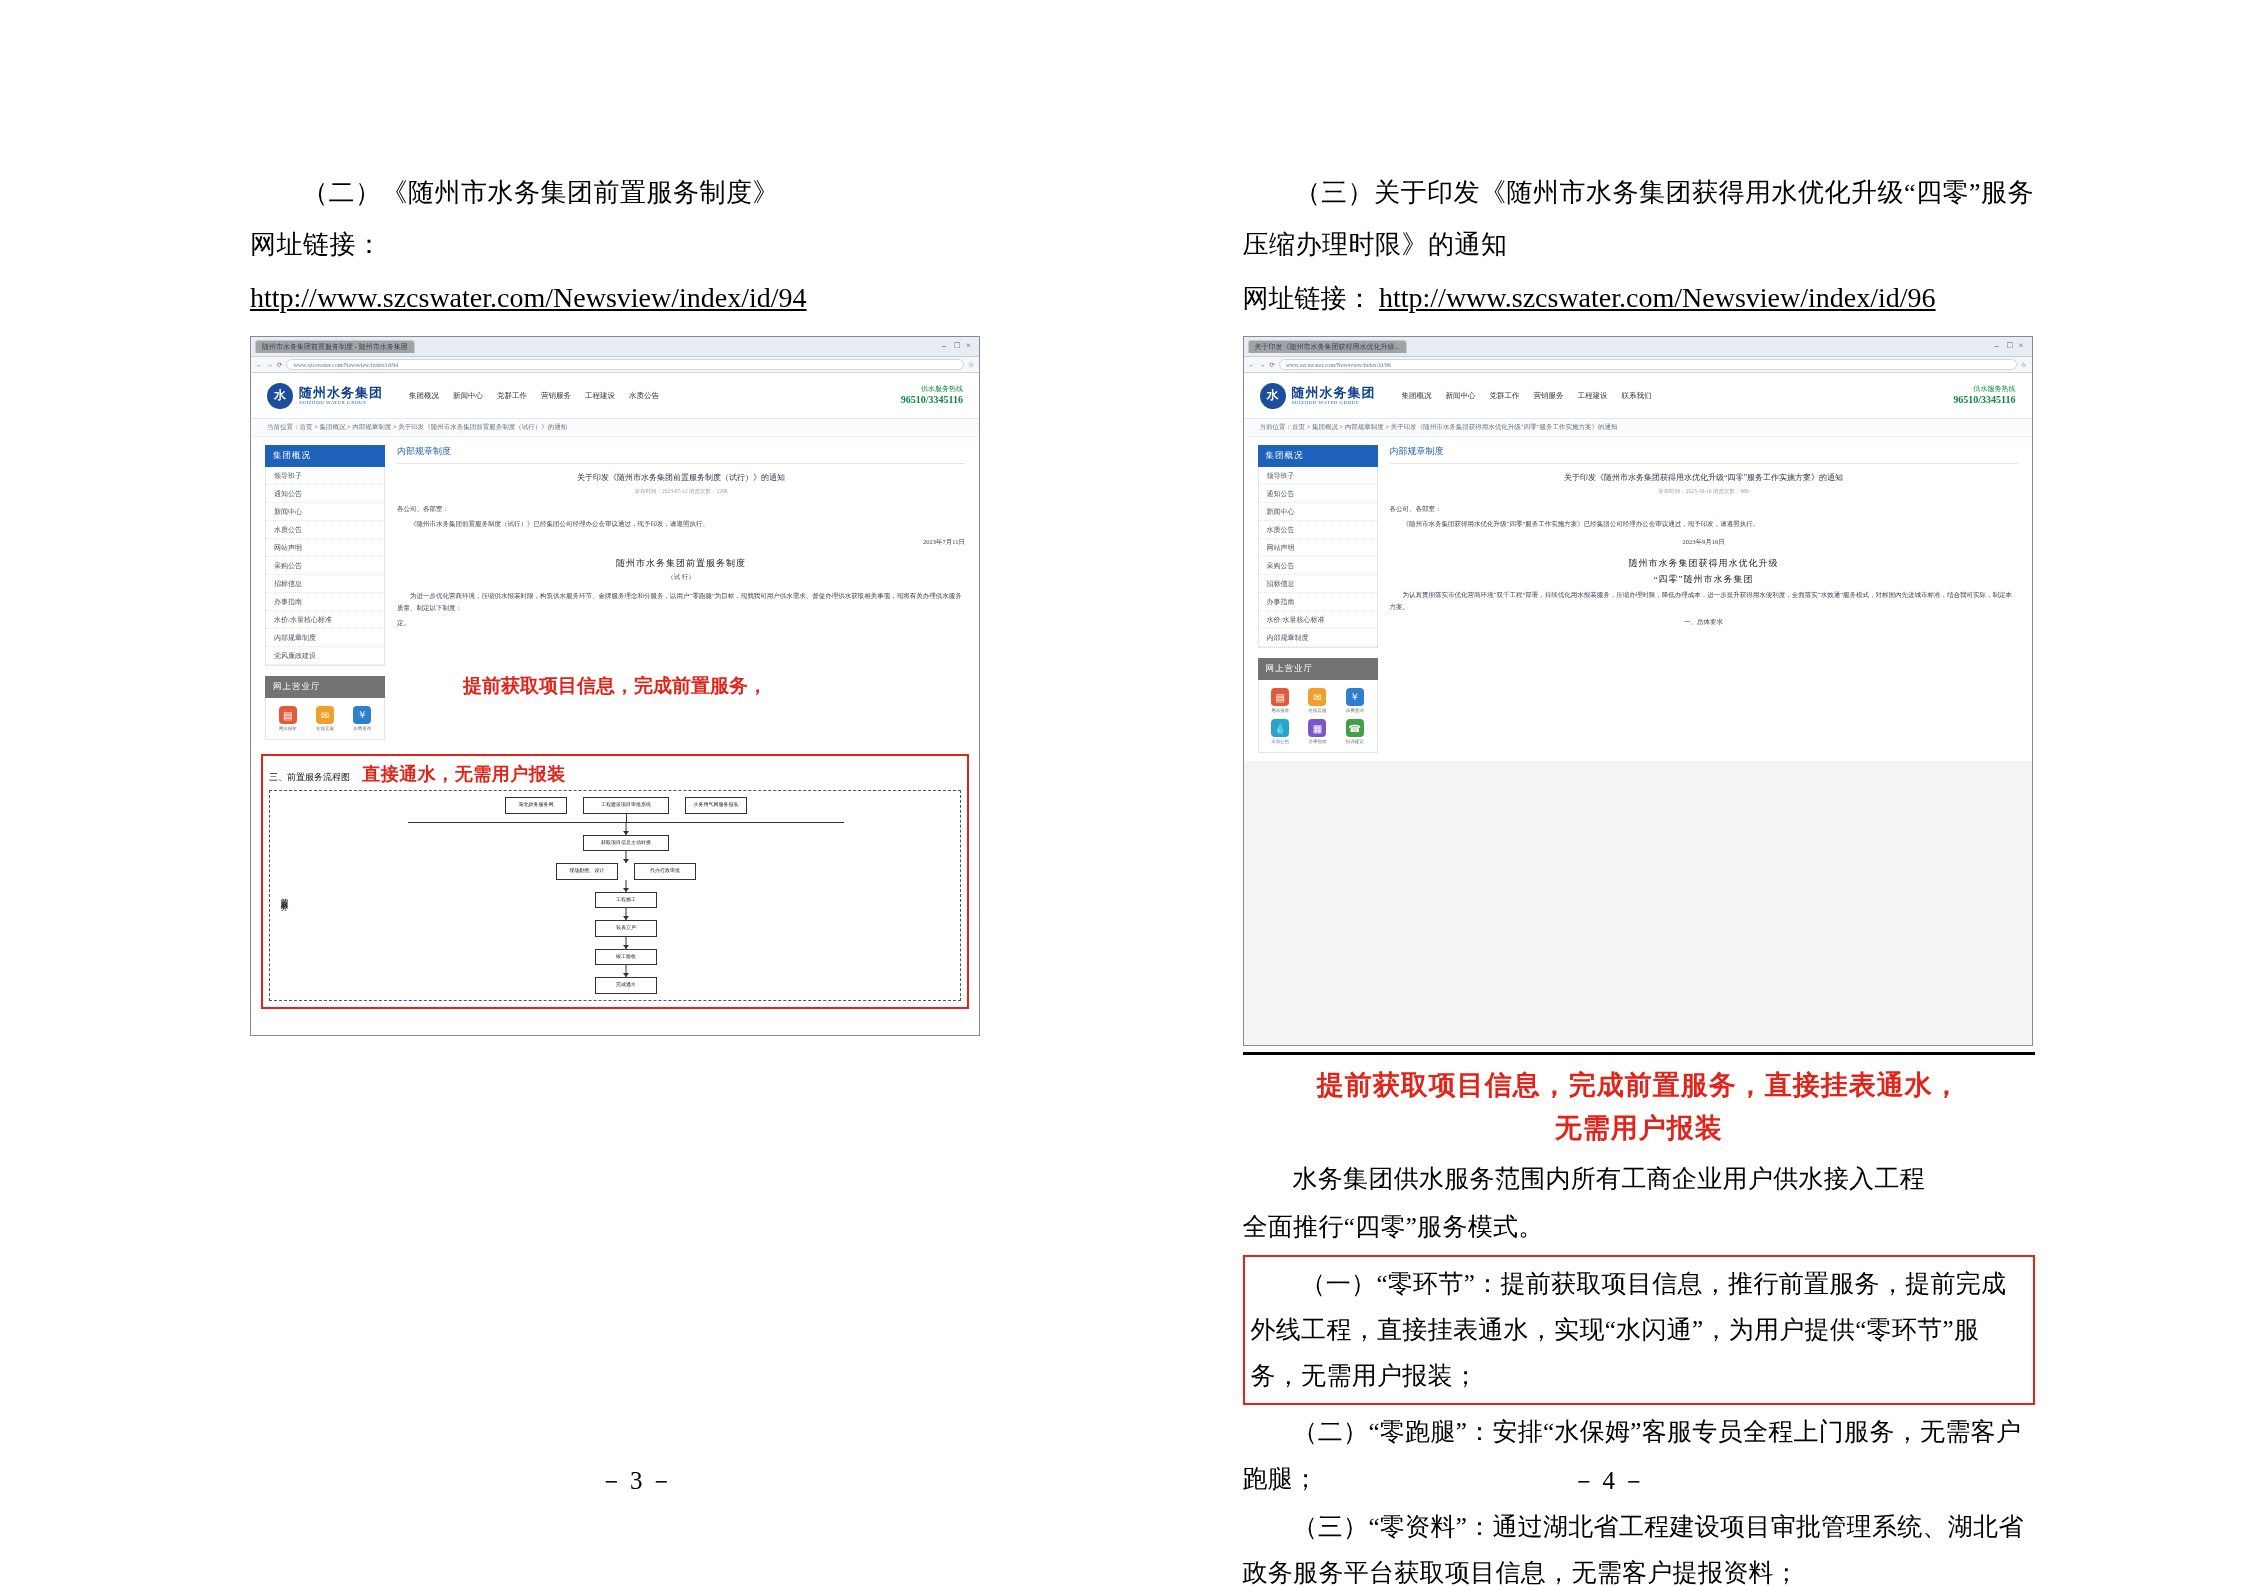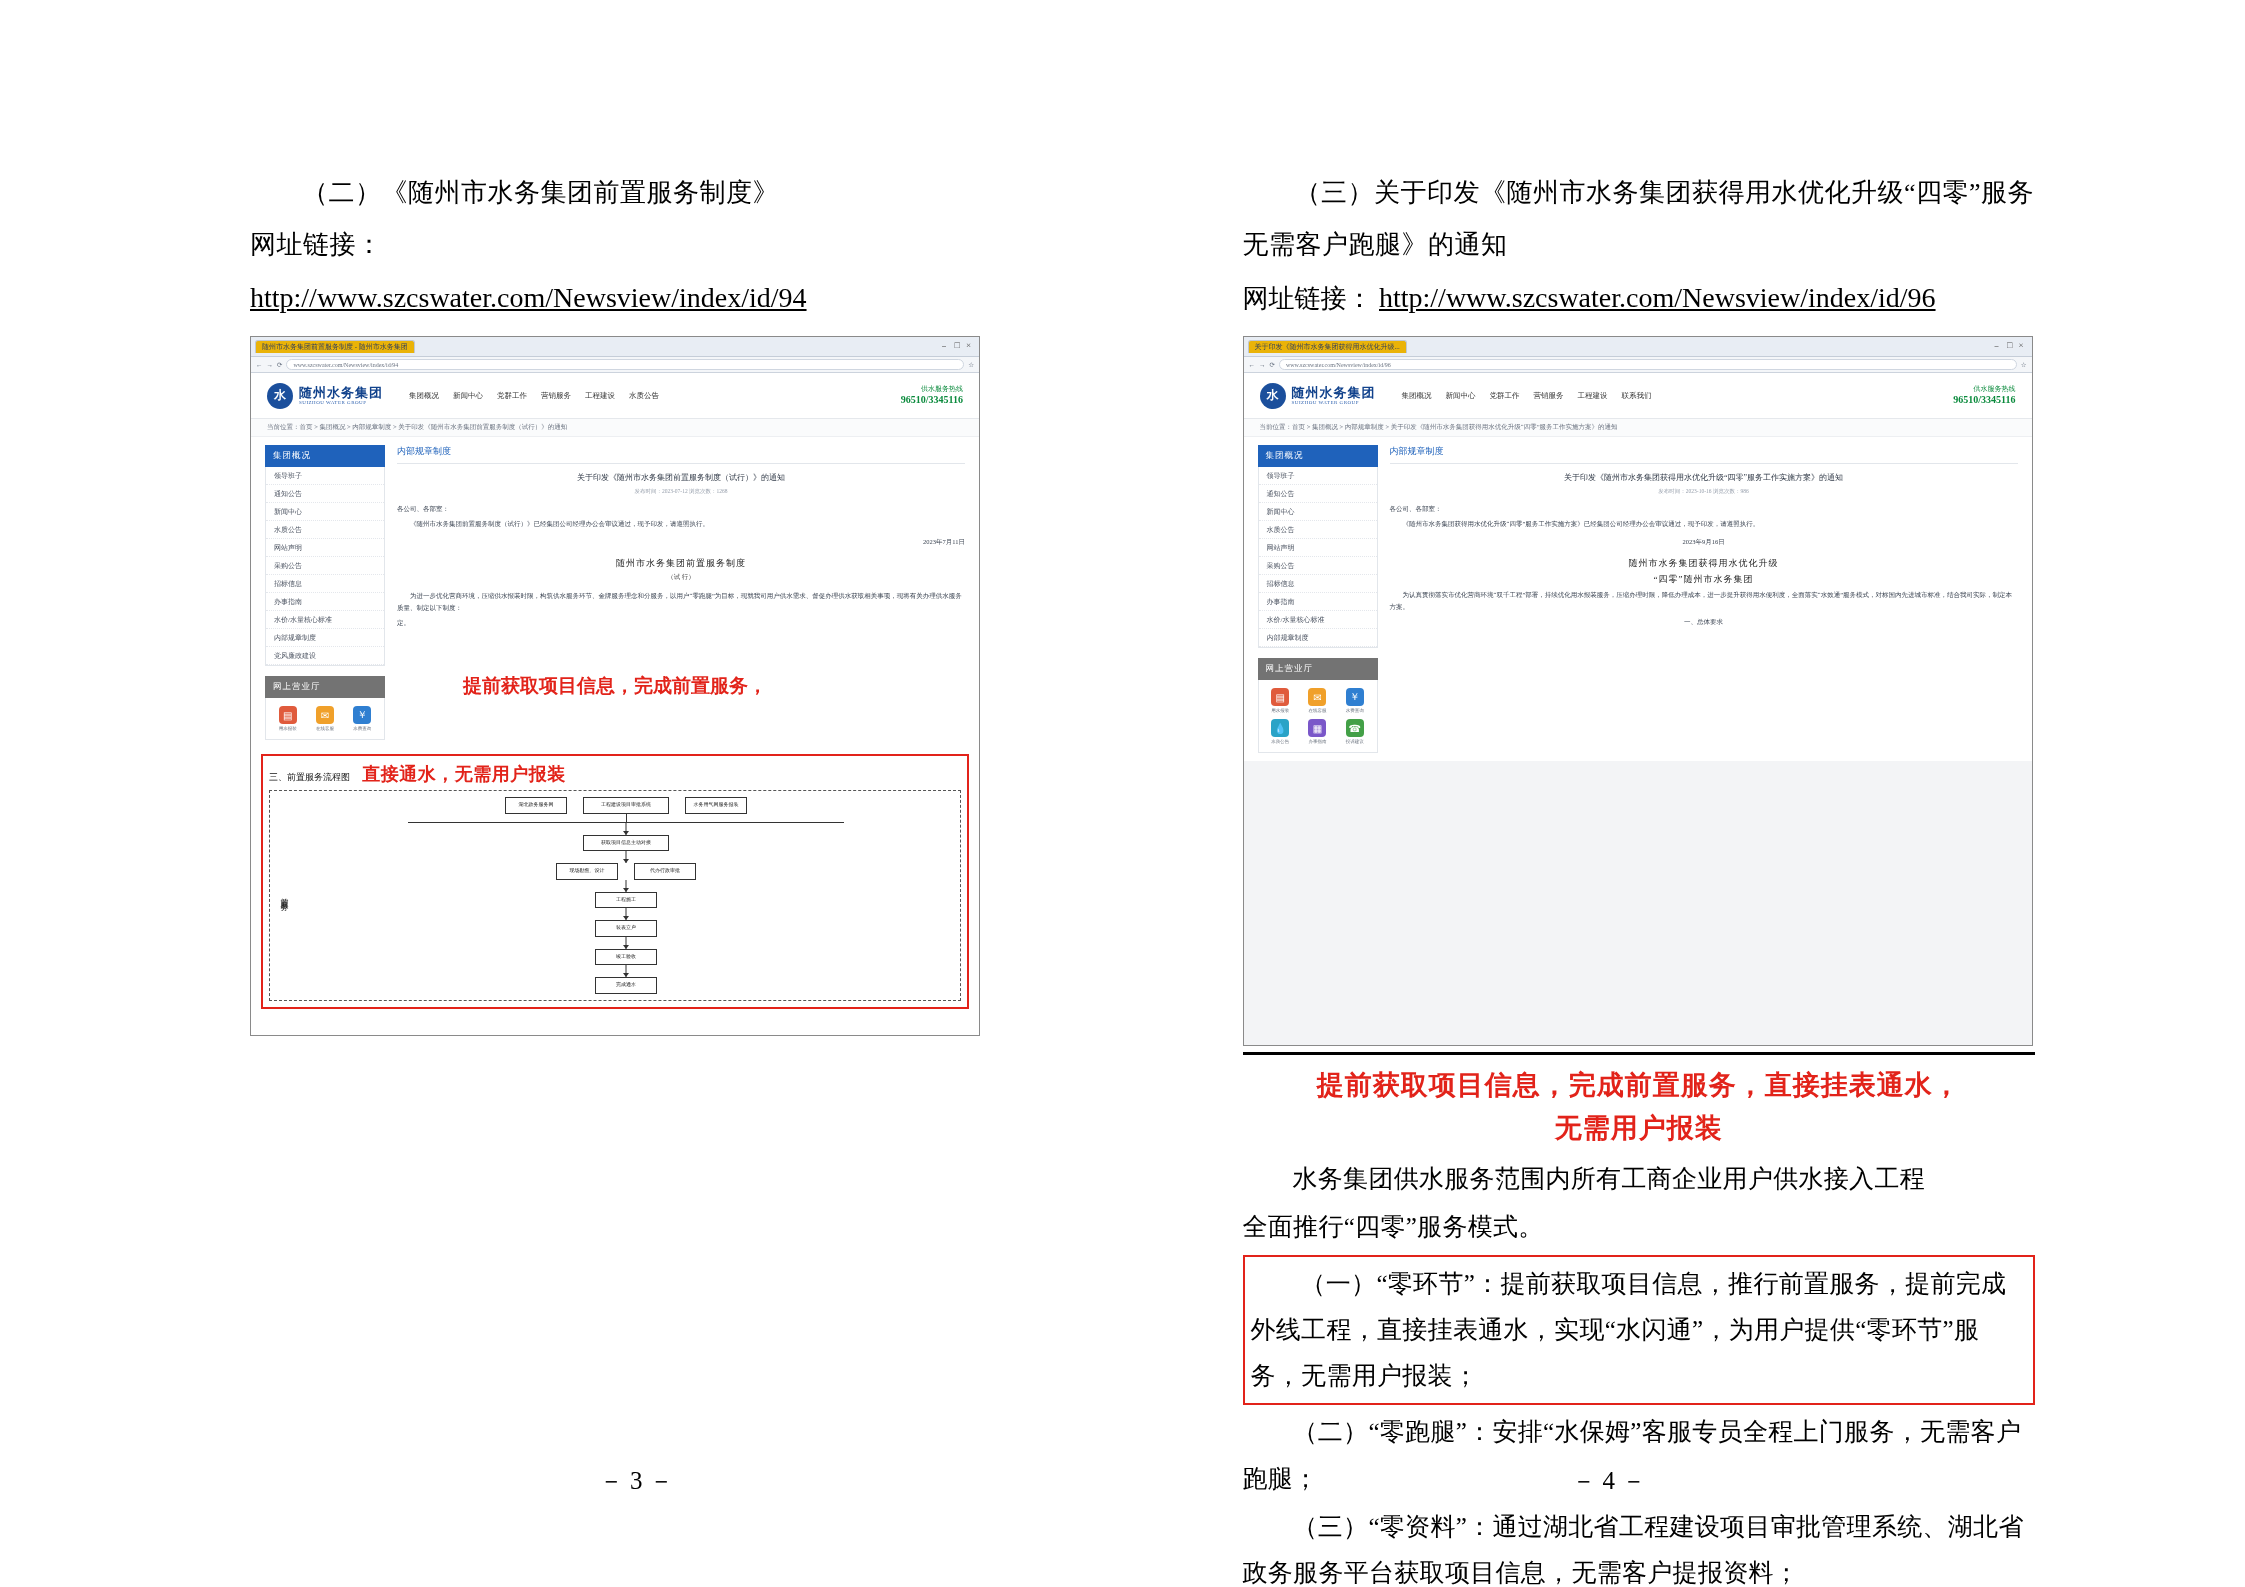--- a/index.html
+++ b/index.html
@@ -61,21 +61,21 @@
     background: #e8edf4;
     border-bottom: 1px solid #c5cdd8;
     display: flex;
     align-items: center;
     padding: 0 4px;
     gap: 4px;
     font-size: 7px;
     color: #33415c;
   }
   .tabchip {
-    background: #eab308;
+    background: #a3a3a3;
     border: 1px solid #c0c8d4;
     border-bottom: none;
     padding: 1px 6px;
     border-radius: 3px 3px 0 0;
     font-size: 7px;
     white-space: nowrap;
     max-width: 190px;
     overflow: hidden;
     text-overflow: ellipsis;
   }
@@ -503,21 +503,21 @@
 
       </div>
     </div>
 
     <div class="pagenum">－ 3 －</div>
   </div>
 
   <div class="page right">
 
     <p class="para indent">（三）关于印发《随州市水务集团获得用水优化升级“四零”服务</p>
-    <p class="para">无需客户跑腿》的通知</p>
+    <p class="para">压缩办理时限》的通知</p>
     <p class="url-line">
       <span>网址链接：</span>
       <span class="url">http://www.szcswater.com/Newsview/index/id/96</span>
     </p>
 
     <div class="shot right-shot">
 
       <div class="browser-bar">
         <span class="tabchip">关于印发《随州市水务集团获得用水优化升级...</span>
         <span class="winbtns">

